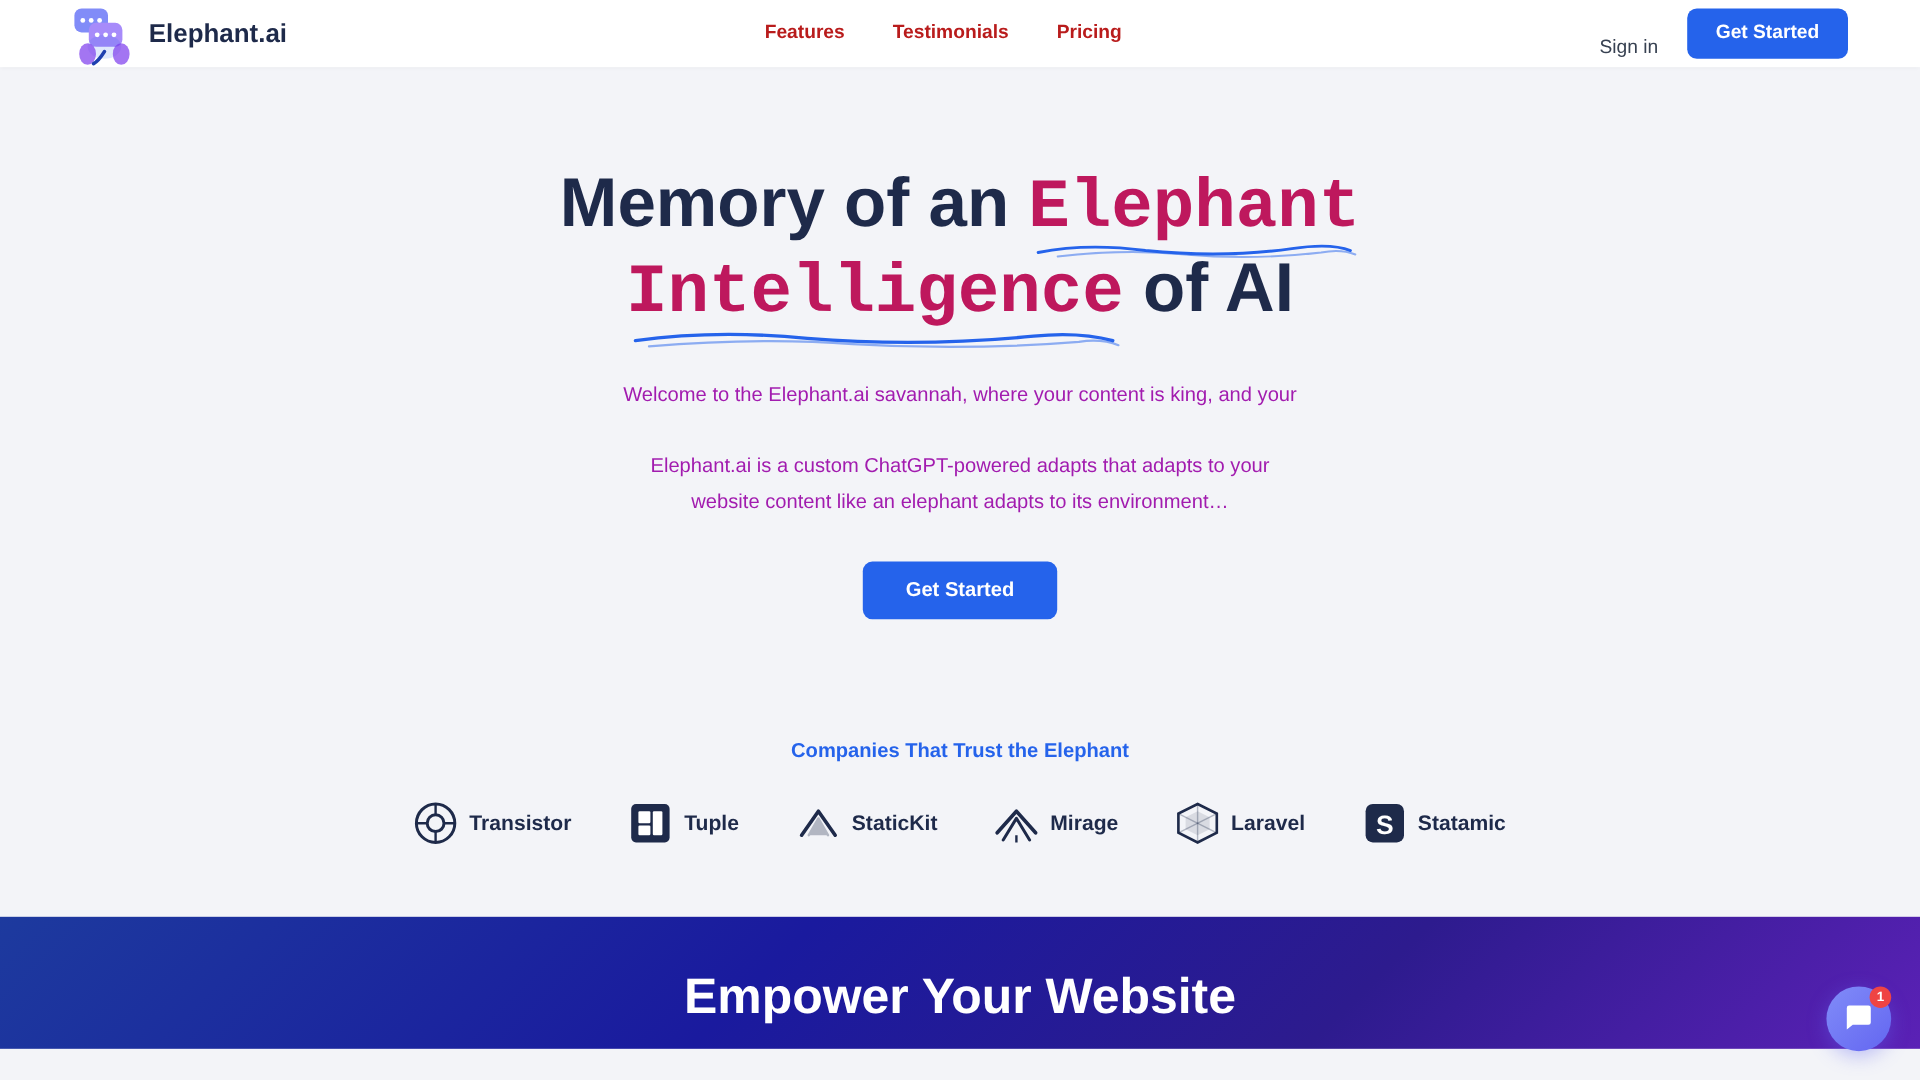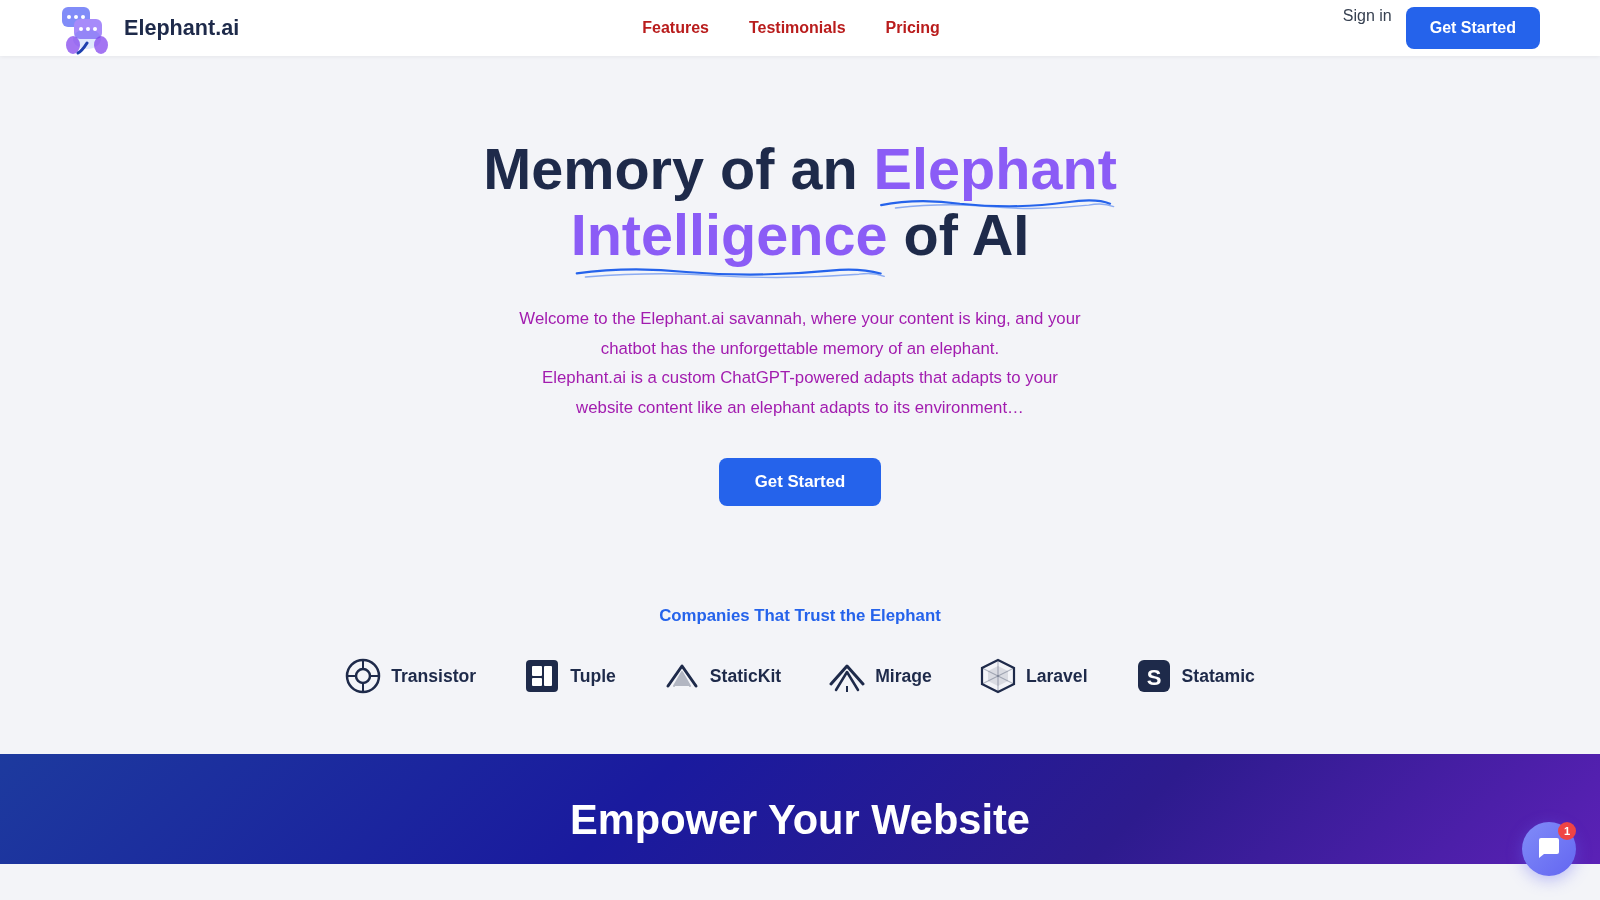--- a/index.html
+++ b/index.html
@@ -9,34 +9,34 @@
     nav {
       display: flex; align-items: center; justify-content: space-between;
       padding: 0 60px; height: 56px; background: #fff; box-shadow: 0 1px 4px rgba(0,0,0,0.06);
       position: sticky; top: 0; z-index: 100;
     }
     .nav-logo { display: flex; align-items: center; gap: 10px; text-decoration: none; }
     .nav-logo-icon { width: 54px; height: 54px; }
     .nav-logo-text { font-size: 1.35rem; font-weight: 700; color: #1e2a4a; }
     .nav-links { display: flex; gap: 40px; }
     .nav-links a { text-decoration: none; color: #b91c1c; font-size: 1rem; font-weight: 700; }
-    .nav-right { display: flex; align-items: flex-start; gap: 14px; }
+    .nav-right { display: flex; align-items: flex-end; gap: 24px; }
     .nav-signin { color: #374151; font-size: 1rem; font-weight: 500; text-decoration: none; }
     .nav-cta {
       background: #2563eb; color: #fff; border: none; border-radius: 8px;
       padding: 12px 24px; font-size: 1rem; font-weight: 600; cursor: pointer;
     }
 
     
     .hero {
       display: flex; flex-direction: column; align-items: center; justify-content: center;
       padding: 80px 20px 60px; background: #f3f4f8; text-align: center;
     }
     .hero-title { font-size: 3.6rem; font-weight: 800; color: #1e2a4a; line-height: 1.15; max-width: 860px; }
-    .hero-title .highlight { color: #8b5cf6; }
+    .hero-title .highlight { color: #be185d; font-family: Liberation Mono, monospace; }
     .hero-underline-wrap { position: relative; display: inline-block; }
     .hero-underline-elephant {
       position: absolute; bottom: -10px; left: 0; width: 100%;
     }
     .hero-underline-intelligence {
       position: absolute; bottom: -14px; left: 0; width: 100%;
     }
     .hero-subtitle {
       margin-top: 36px; font-size: 1.05rem; color: #a21caf; line-height: 1.75; max-width: 620px;
     }
@@ -138,21 +138,21 @@
       <svg class="hero-underline-intelligence underline-svg" viewBox="0 0 440 20" width="440" height="20" fill="none" xmlns="http://www.w3.org/2000/svg">
         <path d="M8 12 Q80 2 160 10 Q260 18 360 8 Q400 4 430 12" stroke="#2563eb" stroke-width="3" fill="none" stroke-linecap="round"></path>
         <path d="M20 17 Q120 9 200 15 Q300 21 400 13 Q420 10 435 16" stroke="#2563eb" stroke-width="2" fill="none" stroke-linecap="round" opacity="0.5"></path>
       </svg>
     </span>
     <span> of AI</span>
   </h1>
 
   <p class="hero-subtitle">
     <span>Welcome to the Elephant.ai savannah, where your content is king, and your</span><br>
-    <span>chatbot has the unforgettable memory of an elephant.</span><br>
+    <br>
     <span>Elephant.ai is a custom ChatGPT-powered adapts that adapts to your</span><br>
     <span>website content like an elephant adapts to its environment…</span><br>
   </p>
 
   <button class="hero-btn">Get Started</button>
 </section>
 
 <section class="companies">
   <p class="companies-title">Companies That Trust the Elephant</p>
   <div class="companies-logos">

